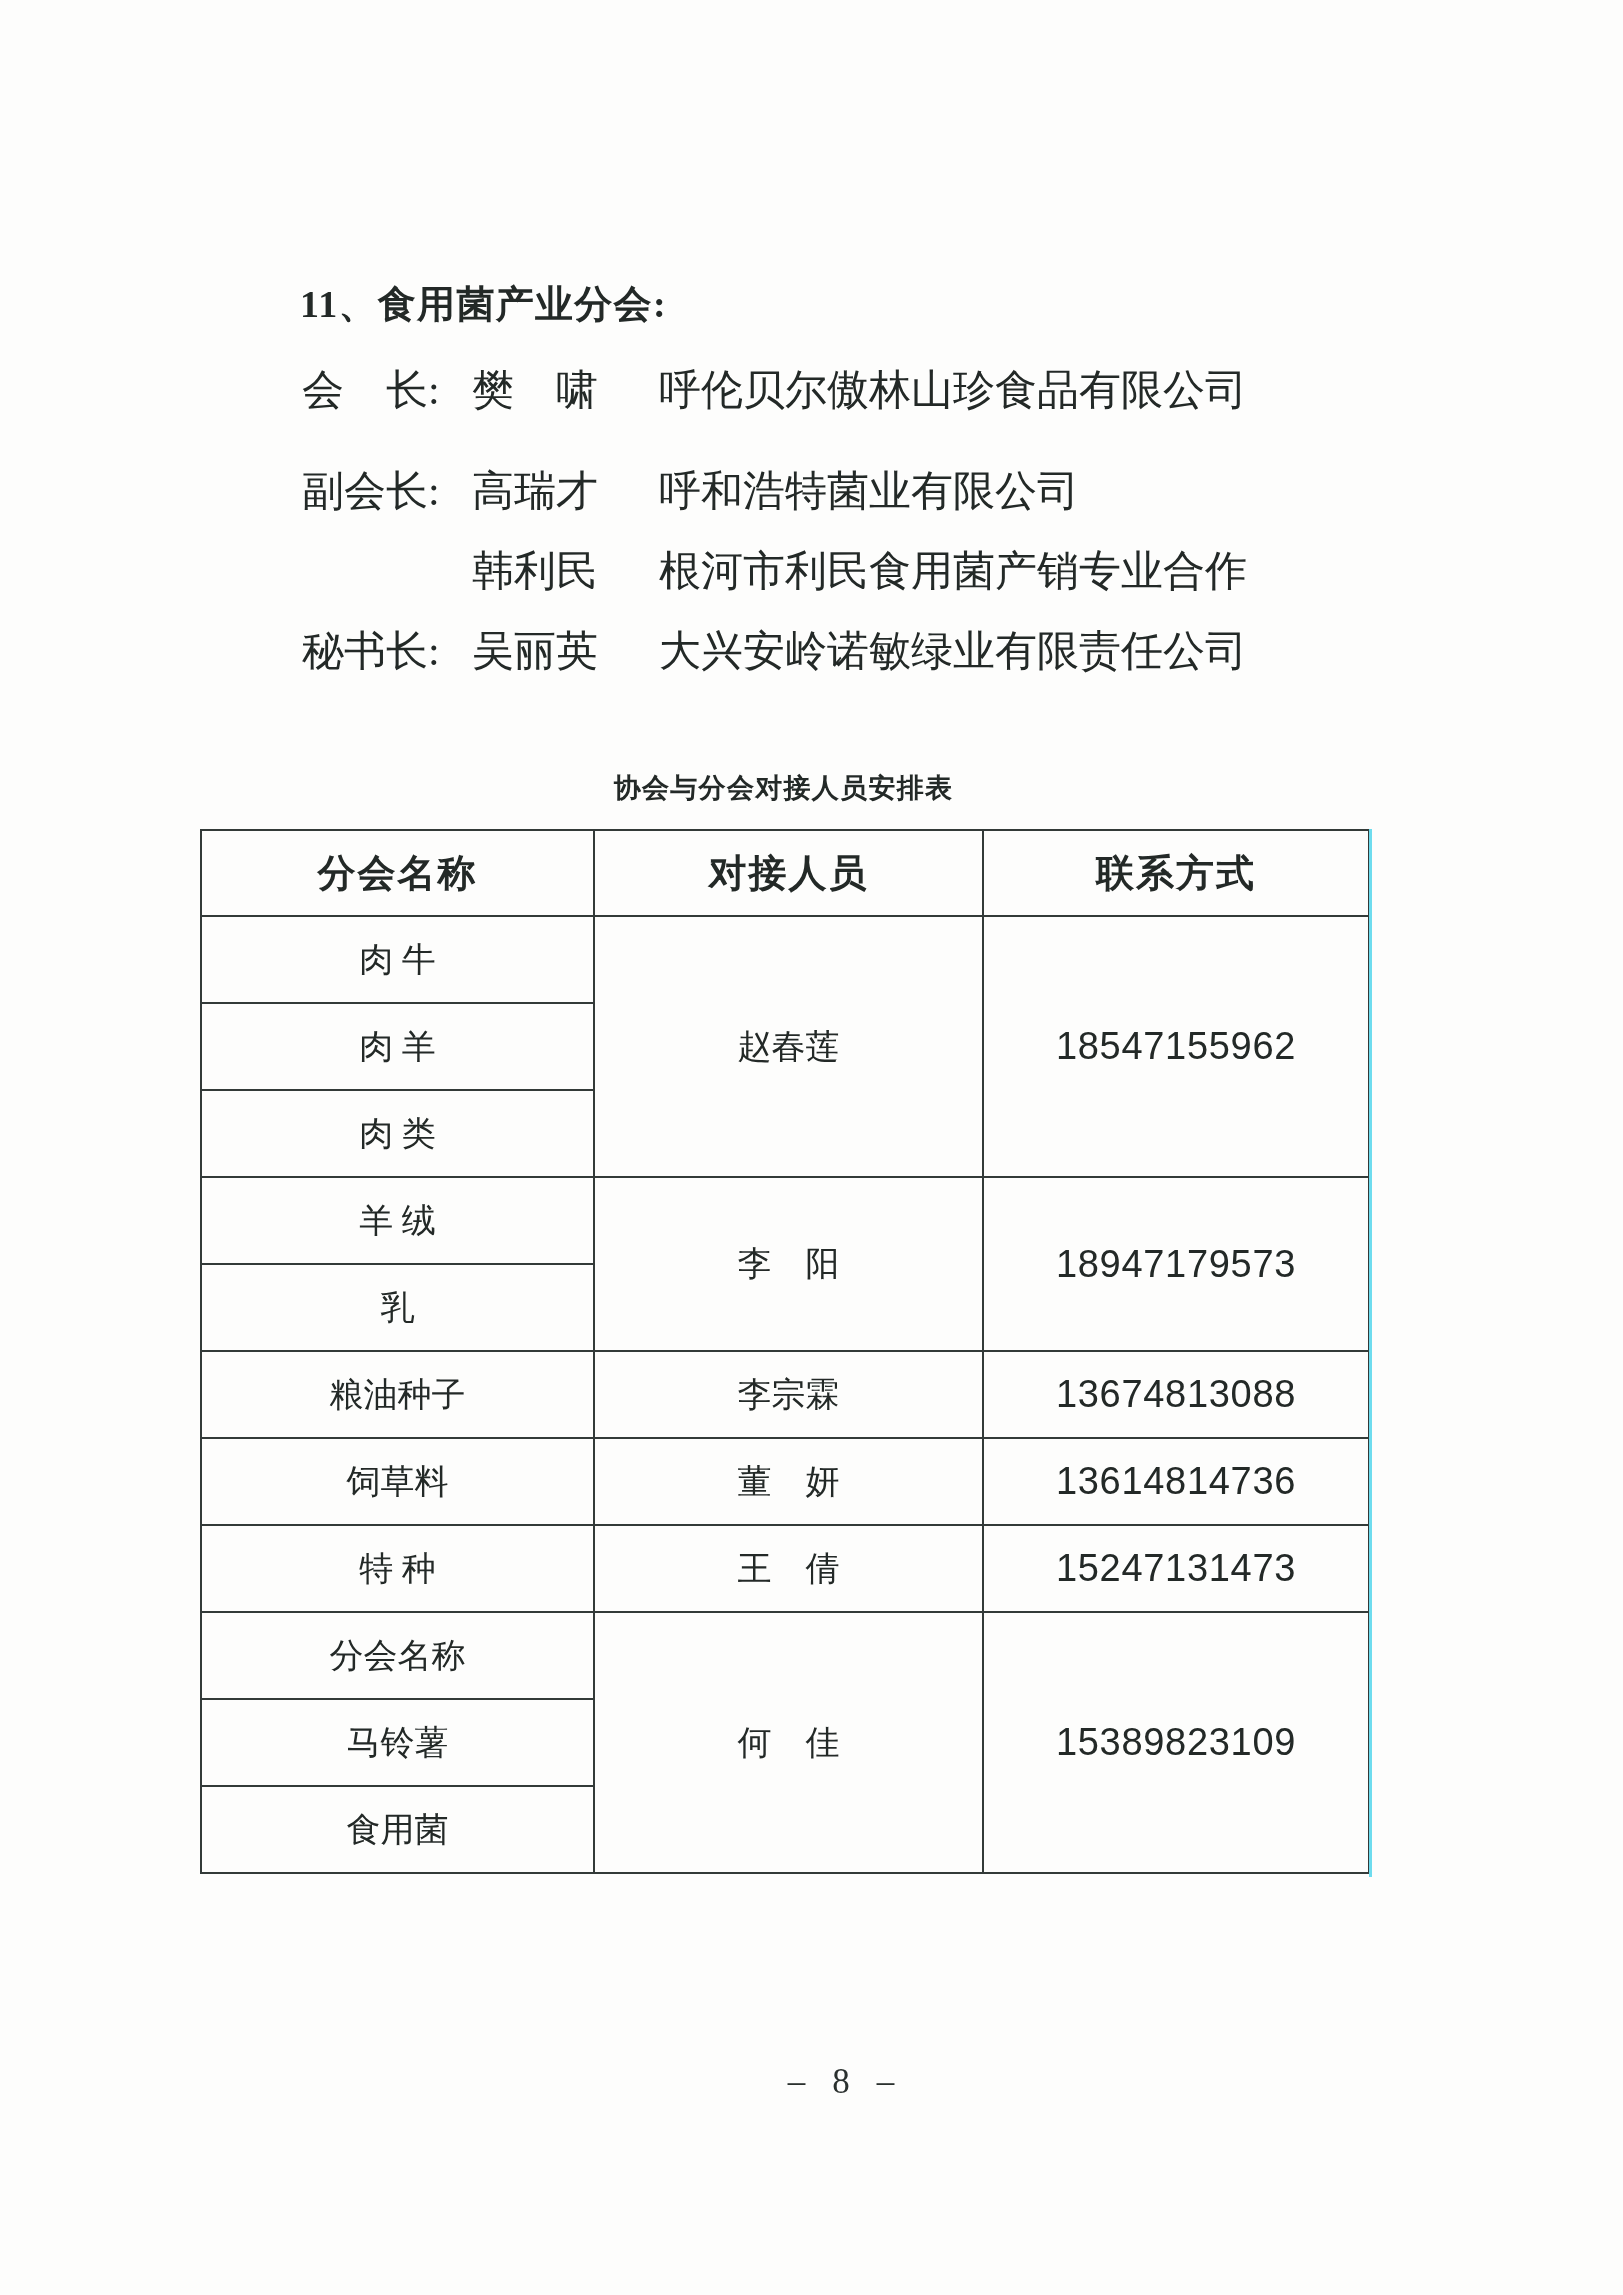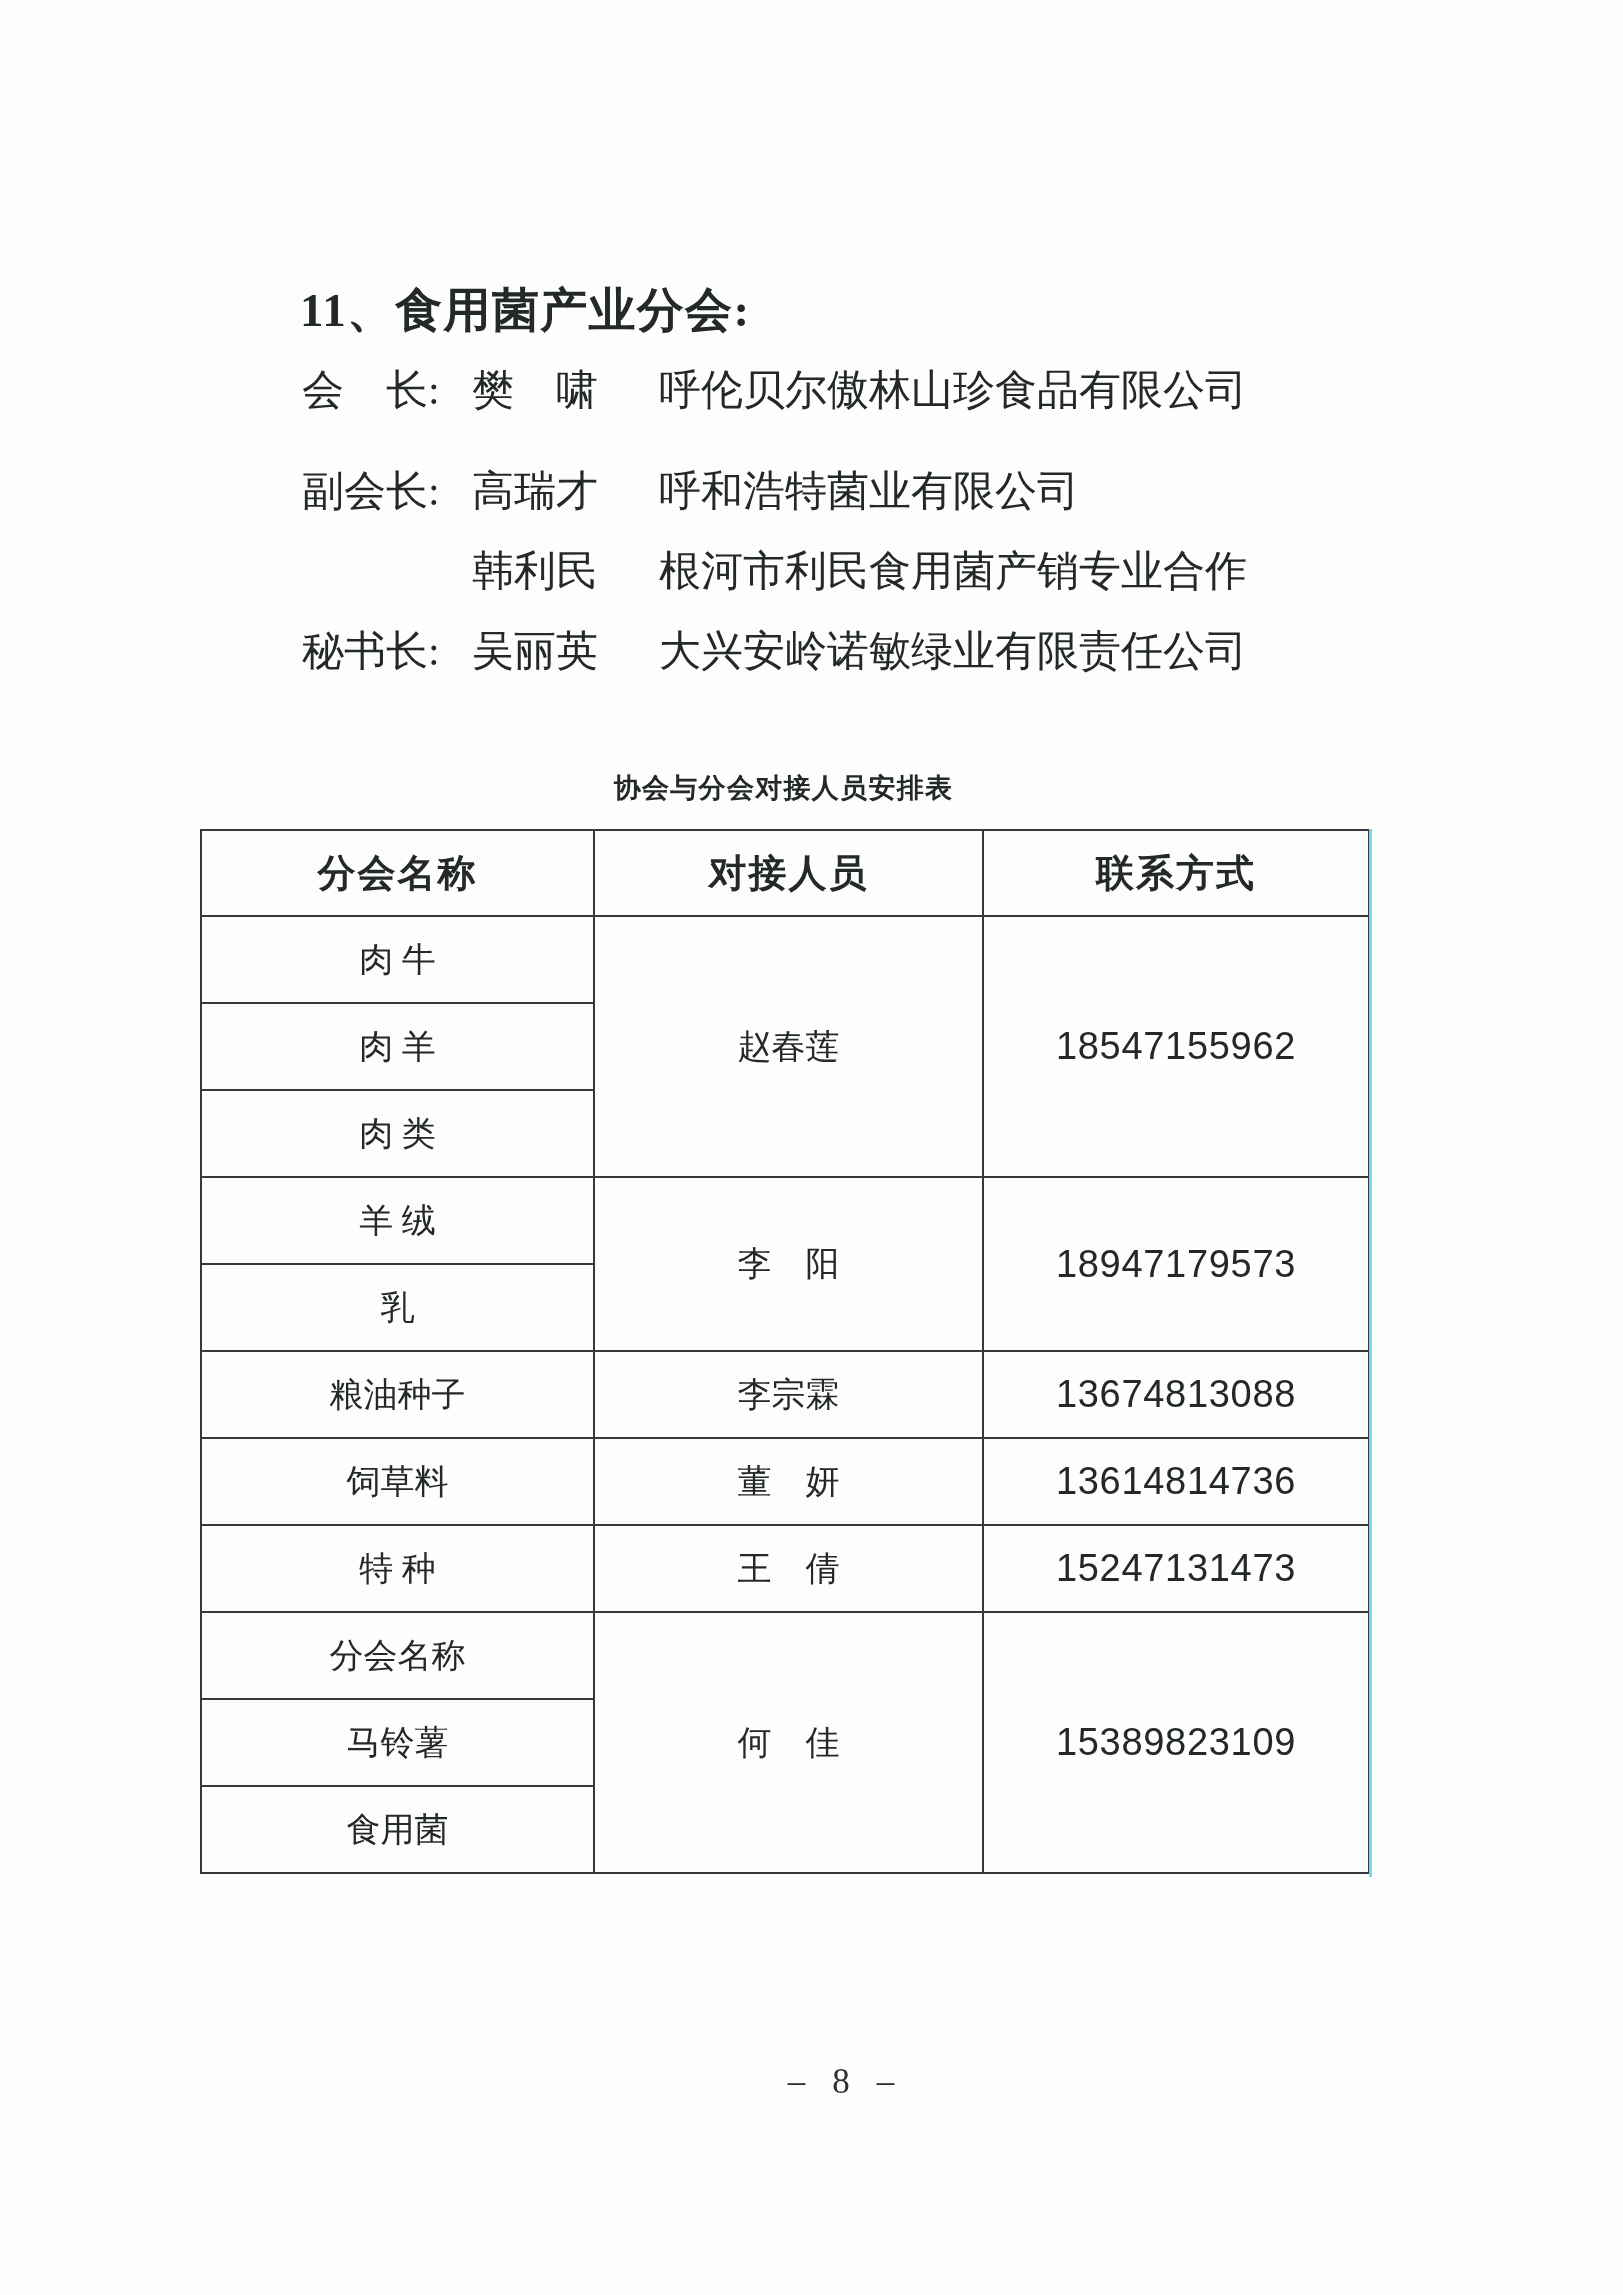--- a/index.html
+++ b/index.html
@@ -7,21 +7,21 @@
     position:relative;
     width:1623px; height:2295px;
     background:#fdfdfc;
     color:#232927;
     font-family:"Liberation Serif","DejaVu Serif",serif;
     overflow:hidden;
   }
   .doc-heading {
     position:absolute; left:300px; top:279px;
     font-family:"Liberation Serif","DejaVu Serif",serif;
-    font-size:47px; font-weight:700; letter-spacing:1.3px;
+    font-size:38px; font-weight:700; letter-spacing:1.3px;
     white-space:nowrap; margin:0;
   }
   .role-line {
     position:absolute; left:302px;
     font-size:42px; line-height:47px; white-space:nowrap;
   }
   .role-line.l1 { top:367px; }
   .role-line.l2 { top:468px; }
   .role-line.l3 { top:548px; }
   .role-line.l4 { top:628px; }

